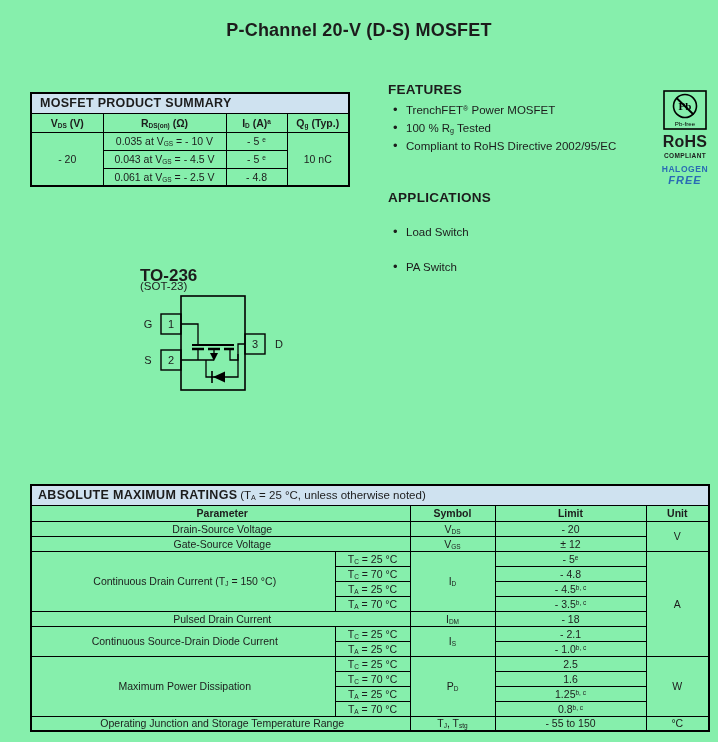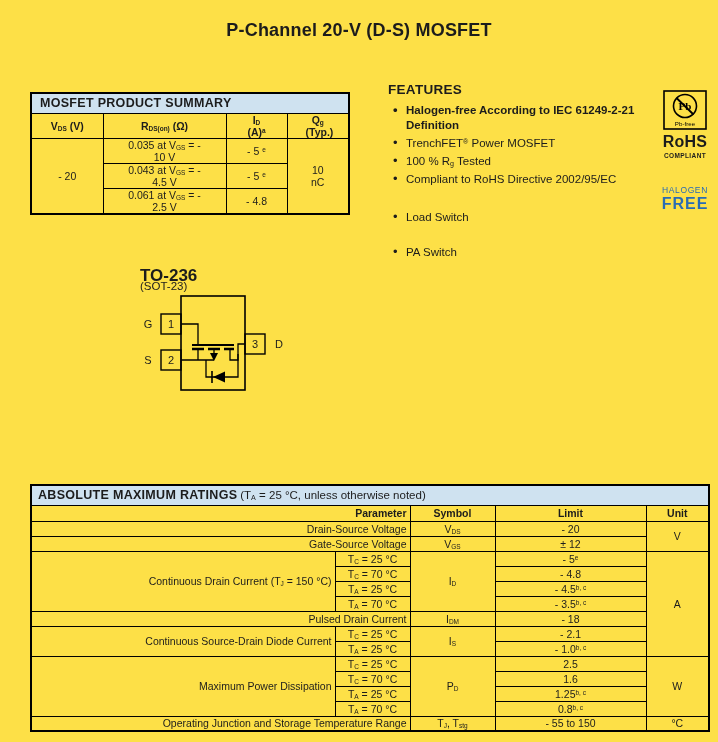--- a/index.html
+++ b/index.html
@@ -1,39 +1,39 @@
 <!DOCTYPE html>
 <html><head>
 <meta charset="utf-8">
 <style>
   * { box-sizing: border-box; margin: 0; padding: 0; }
   body { background: #ffffff; }
   .page {
     position: relative; width: 718px; height: 742px;
-    background: #fde047; color: #1c1c1c;
+    background: #86efac; color: #1c1c1c;
     font-family: "Liberation Sans", sans-serif; overflow: hidden;
   }
   sub { font-size: 0.62em; vertical-align: -0.18em; line-height: 0; }
   sup { font-size: 0.62em; vertical-align: 0.45em; line-height: 0; }
 
   
   .doc-title {
     position: absolute; top: 20px; left: 0; width: 100%;
     text-align: center; font-size: 18px; font-weight: bold; letter-spacing: 0.2px;
   }
 
   
   table { border-collapse: collapse; table-layout: fixed; }
   .summary {
     position: absolute; left: 30px; top: 92px; width: 318px;
     border: 2px solid #000;
   }
   .summary td {
     border: 1px solid #000; font-size: 10.5px; text-align: center;
-    padding: 0 18px; height: 18px; vertical-align: middle;
+    padding: 0 8px; height: 18px; vertical-align: middle;
   }
   .summary tr.title-row td {
     background: #cfe2f0; font-size: 12.5px; font-weight: bold;
     text-align: left; padding-left: 8px; height: 20px; letter-spacing: 0.3px;
   }
   .summary tr.head-row td { font-weight: bold; height: 19px; }
 
   
   .features { position: absolute; left: 388px; top: 82px; width: 276px; }
   .applications { position: absolute; left: 388px; top: 190px; width: 276px; }
@@ -45,39 +45,39 @@
   }
   .bullet-list li::before { content: "\2022"; position: absolute; left: 5px; top: -1px; font-size: 13px; }
   .bullet-list li.bold { font-weight: bold; }
   .applications .bullet-list li { margin-bottom: 5px; margin-top: 20px; }
 
   
   .badges { position: absolute; left: 657px; top: 90px; width: 56px; text-align: center; }
   .pb-box { display: block; margin: 0 auto; }
   .rohs { font-size: 16px; font-weight: bold; letter-spacing: 0.2px; margin-top: 4px; line-height: 1; }
   .compliant { font-size: 6.5px; font-weight: bold; letter-spacing: 0.4px; margin-top: 2px; }
-  .halogen { font-size: 8.5px; font-weight: normal; letter-spacing: 0.6px; margin-top: 26px; color: #2a6cb4; }
-  .free { font-size: 16px; font-weight: bold; letter-spacing: 1px; color: #2a6cb4; line-height: 1.1; }
+  .halogen { font-size: 8.5px; font-weight: bold; letter-spacing: 0.6px; margin-top: 5px; color: #2a6cb4; }
+  .free { font-size: 11px; font-weight: bold; font-style: italic; letter-spacing: 1px; color: #2a6cb4; line-height: 1.1; }
 
   
   .package { position: absolute; left: 140px; top: 266px; width: 180px; height: 132px; }
   .pkg-name { position: absolute; top: 0; left: 0; width: 148px; text-align: left; font-size: 17px; font-weight: bold; }
   .pkg-variant { position: absolute; top: 14px; left: 0; width: 148px; font-size: 11.5px; }
   .pkg-svg { position: absolute; left: 0; top: 26px; }
 
   
   .amr {
     position: absolute; left: 30px; top: 484px; width: 678px;
     border: 2px solid #000;
   }
   .amr td {
     border: 1px solid #000; font-size: 10.5px; height: 15px;
     text-align: center; vertical-align: middle; padding: 0 3px;
   }
-  .amr td.left { text-align: right; padding-left: 6px; }
+  .amr td.left { text-align: center; padding-left: 6px; }
   .amr tr.title-row td {
     background: #cfe2f0; text-align: left; height: 20px; padding-left: 6px;
   }
   .amr-title { font-size: 12.5px; font-weight: bold; letter-spacing: 0.3px; }
   .amr-note { font-size: 11.5px; }
   .amr tr.head-row td { font-weight: bold; height: 16px; }
   .amr tr.head-row td.left { padding-left: 6px; }
 </style>
 </head>
 <body>
@@ -116,28 +116,28 @@
     <tr>
       <td>0.061 at V<sub>GS</sub> = - 2.5 V</td>
       <td>- 4.8</td>
     </tr>
   </tbody>
     </table>
 
   <div class="features">
     <div class="sec-heading">FEATURES</div>
     <ul class="bullet-list">
-      <li class="bold">Halogen-free According to IEC 61249-2-21 Definition</li>
       <li>TrenchFET<sup>®</sup> Power MOSFET</li>
       <li>100 % R<sub>g</sub> Tested</li>
       <li>Compliant to RoHS Directive 2002/95/EC</li>
     </ul>
   </div>
 
   <div class="applications">
+    <div class="sec-heading">APPLICATIONS</div>
     <ul class="bullet-list">
       <li>Load Switch</li>
       <li>PA Switch</li>
     </ul>
   </div>
 
   <div class="badges">
     <svg class="pb-box" width="44" height="40" viewBox="0 0 44 40">
       <rect x="1" y="1" width="42" height="38" fill="none" stroke="#000" stroke-width="1.6"></rect>
       <circle cx="22" cy="16" r="11.5" fill="none" stroke="#000" stroke-width="1.6"></circle>

